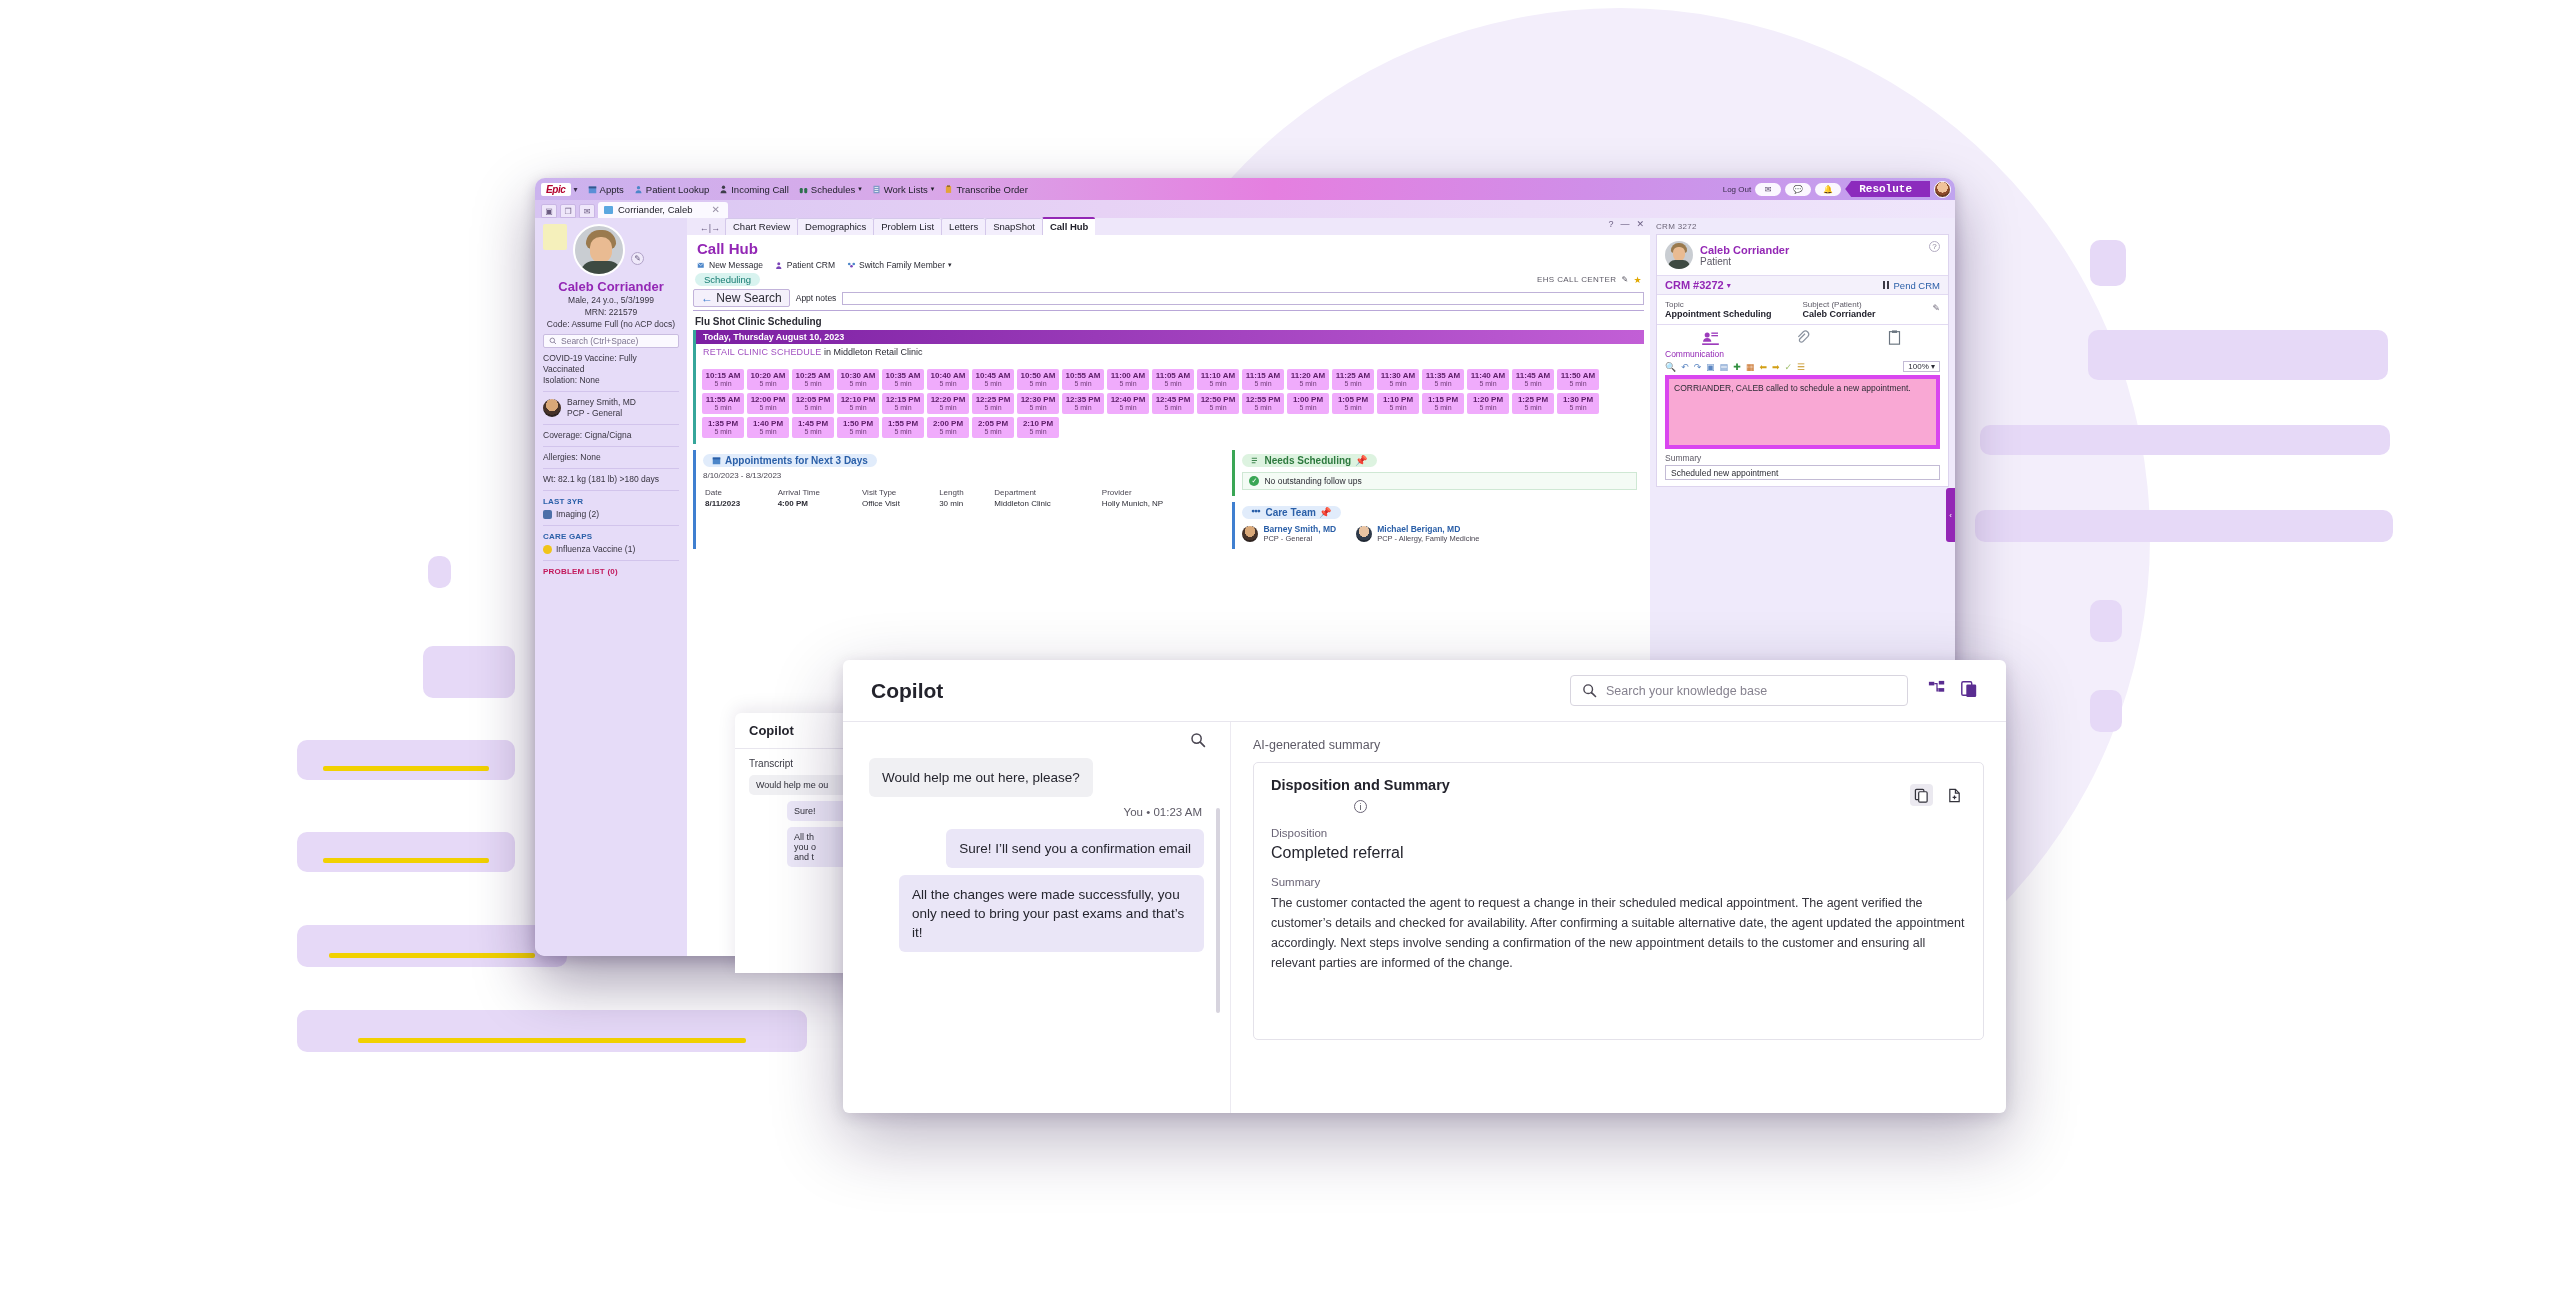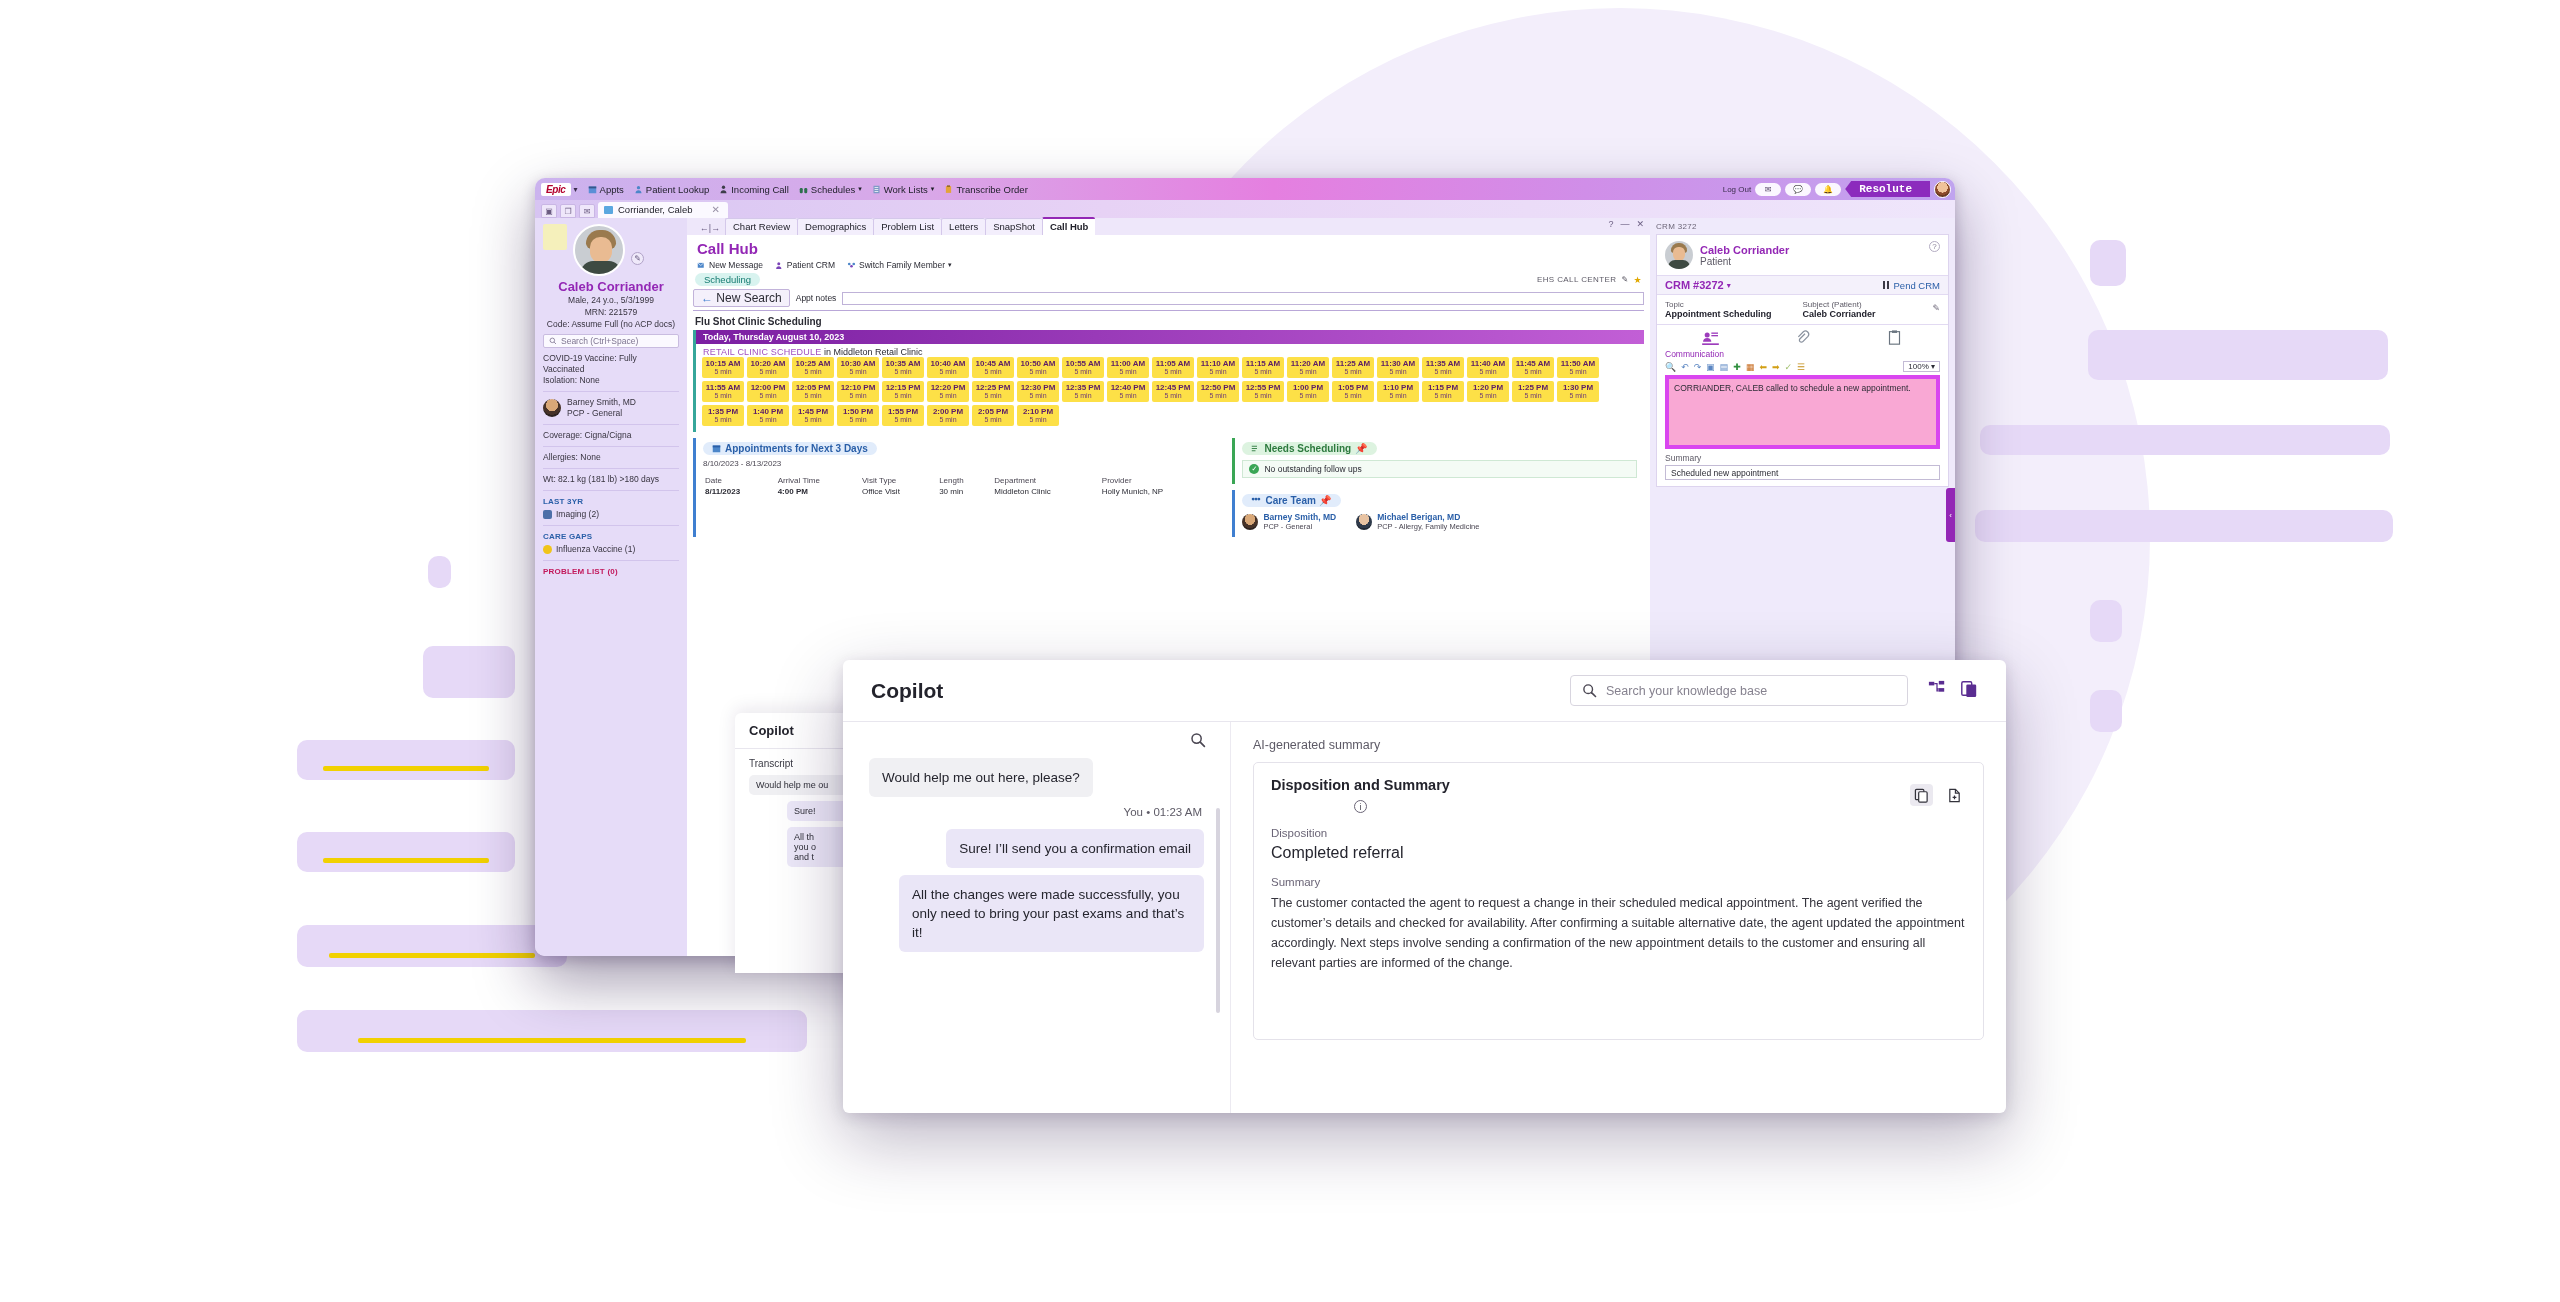--- a/index.html
+++ b/index.html
@@ -93,24 +93,24 @@
   .chip-teal{background:#d8f3ef;color:#137a70;font-size:9.5px;padding:1px 9px;border-radius:9px;}
   .ehs{margin-left:auto;font-size:8px;color:#5d5a66;letter-spacing:.4px;display:flex;align-items:center;gap:5px;}
   .star{color:#e0a800;font-size:9px;}
   .newsearch-row{display:flex;align-items:center;gap:6px;border-bottom:1px solid #b9a7d8;padding-bottom:3px;}
   .ns-btn{border:1px solid #c2b3da;background:#f4f0fb;font-size:12px;padding:1px 7px;border-radius:2px;color:#2b2b34;}
   .appt-notes{font-size:8.5px;color:#2b2b34;}
   .notes-input{flex:1;height:13px;border:1px solid #bfb2d8;background:#fff;}
   .flu-title{font-weight:bold;font-size:10px;margin:5px 0 3px 2px;}
   .sched-card{border-left:3px solid #36a69a;background:#fff;}
   .day-bar{background:linear-gradient(90deg,#7b1fa2,#c25fd6);color:#fff;font-size:9px;font-weight:bold;padding:2px 7px;}
-  .clinic-line{font-size:9px;padding:3px 7px 0;}
+  .clinic-line{font-size:9px;padding:3px 7px 12px;}
   .clinic-line .cap{color:#a14fc0;letter-spacing:.2px;}
   .slot-grid{display:flex;flex-wrap:wrap;gap:3px;padding:0 6px 6px 6px;}
-  .slot{width:42px;background:#fde047;border-radius:2px;text-align:center;padding:2px 0 3px;}
+  .slot{width:42px;background:#f0abfc;border-radius:2px;text-align:center;padding:2px 0 3px;}
   .slot b{display:block;font-size:8px;color:#5b1d67;}
   .slot i{display:block;font-size:7px;font-style:normal;color:#6e3a76;}
 
   .lower{display:flex;gap:8px;margin-top:6px;}
   .card{background:#fff;border-left:3px solid #3f7fd0;padding:4px 7px 6px;flex:1;}
   .card.green{border-left-color:#3aa655;}
   .card-chip{display:inline-flex;align-items:center;gap:4px;background:#e1ecfb;color:#2a5fa8;font-size:10px;font-weight:bold;padding:1px 9px;border-radius:9px;}
   .card-chip.green{background:#ddf3e0;color:#2d7a3e;}
   .mini{font-size:8px;color:#4b4753;margin-top:4px;}
   .tbl{width:100%;font-size:8px;margin-top:6px;color:#2b2b34;}

